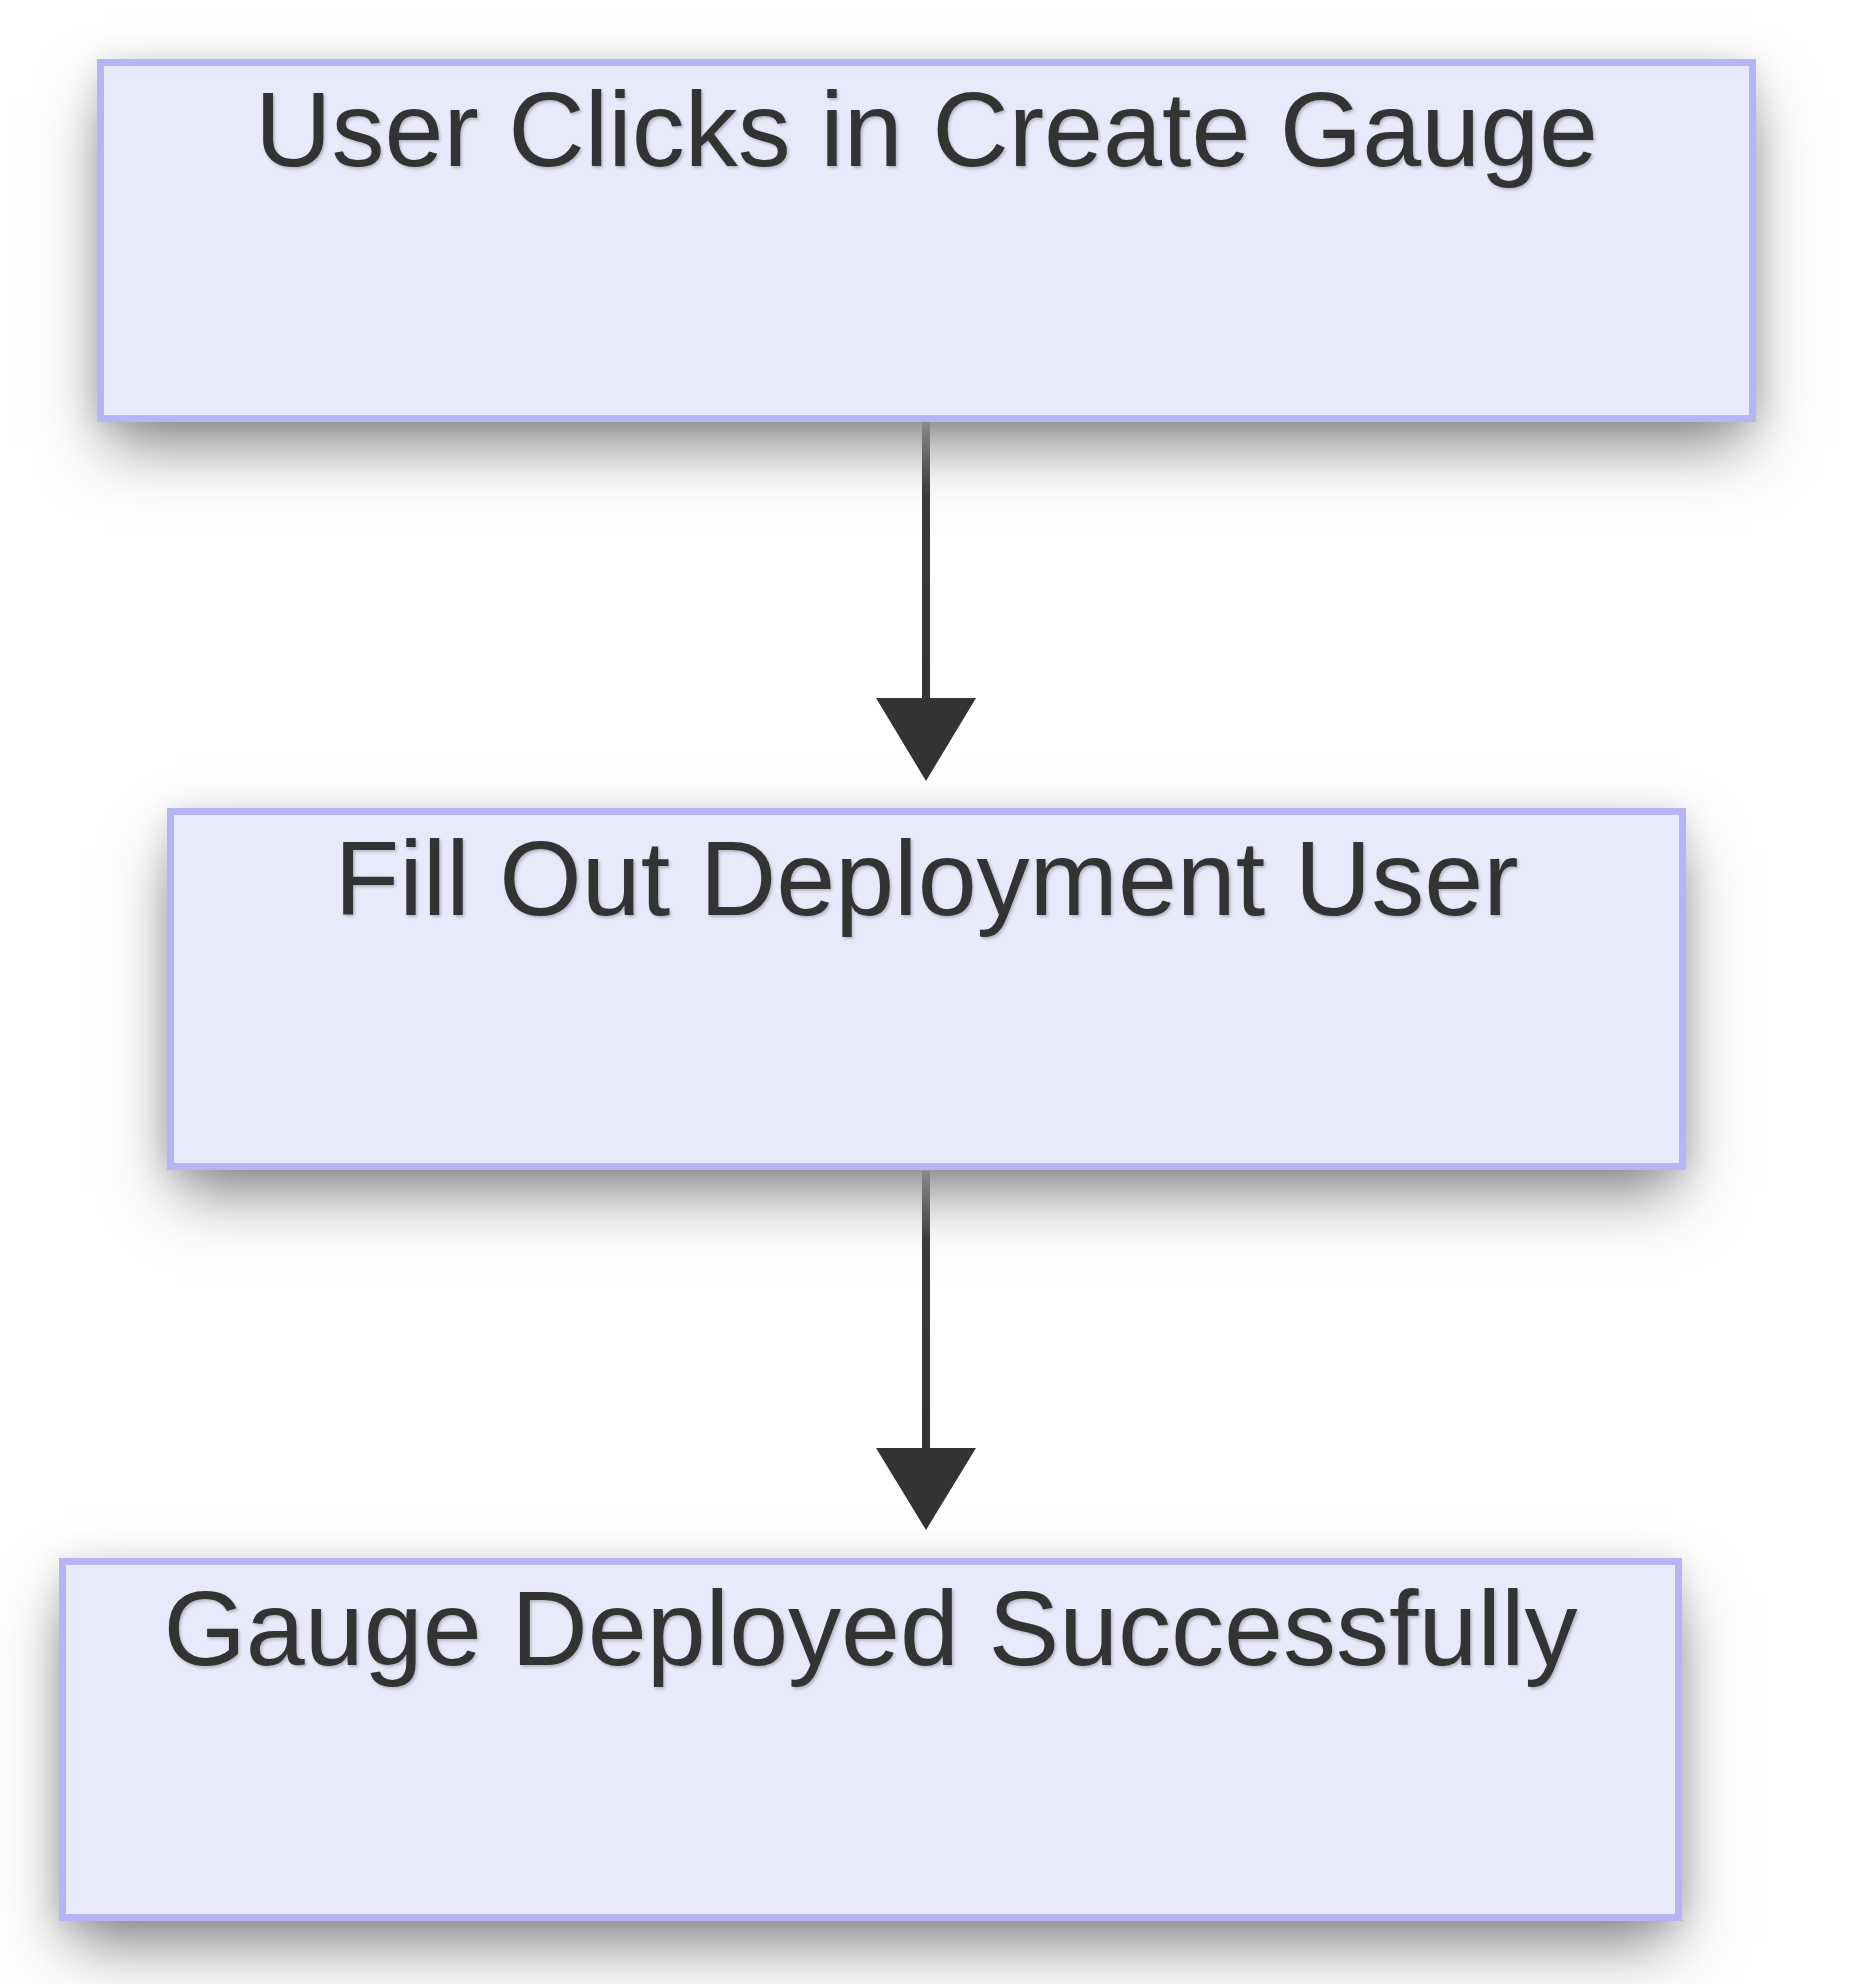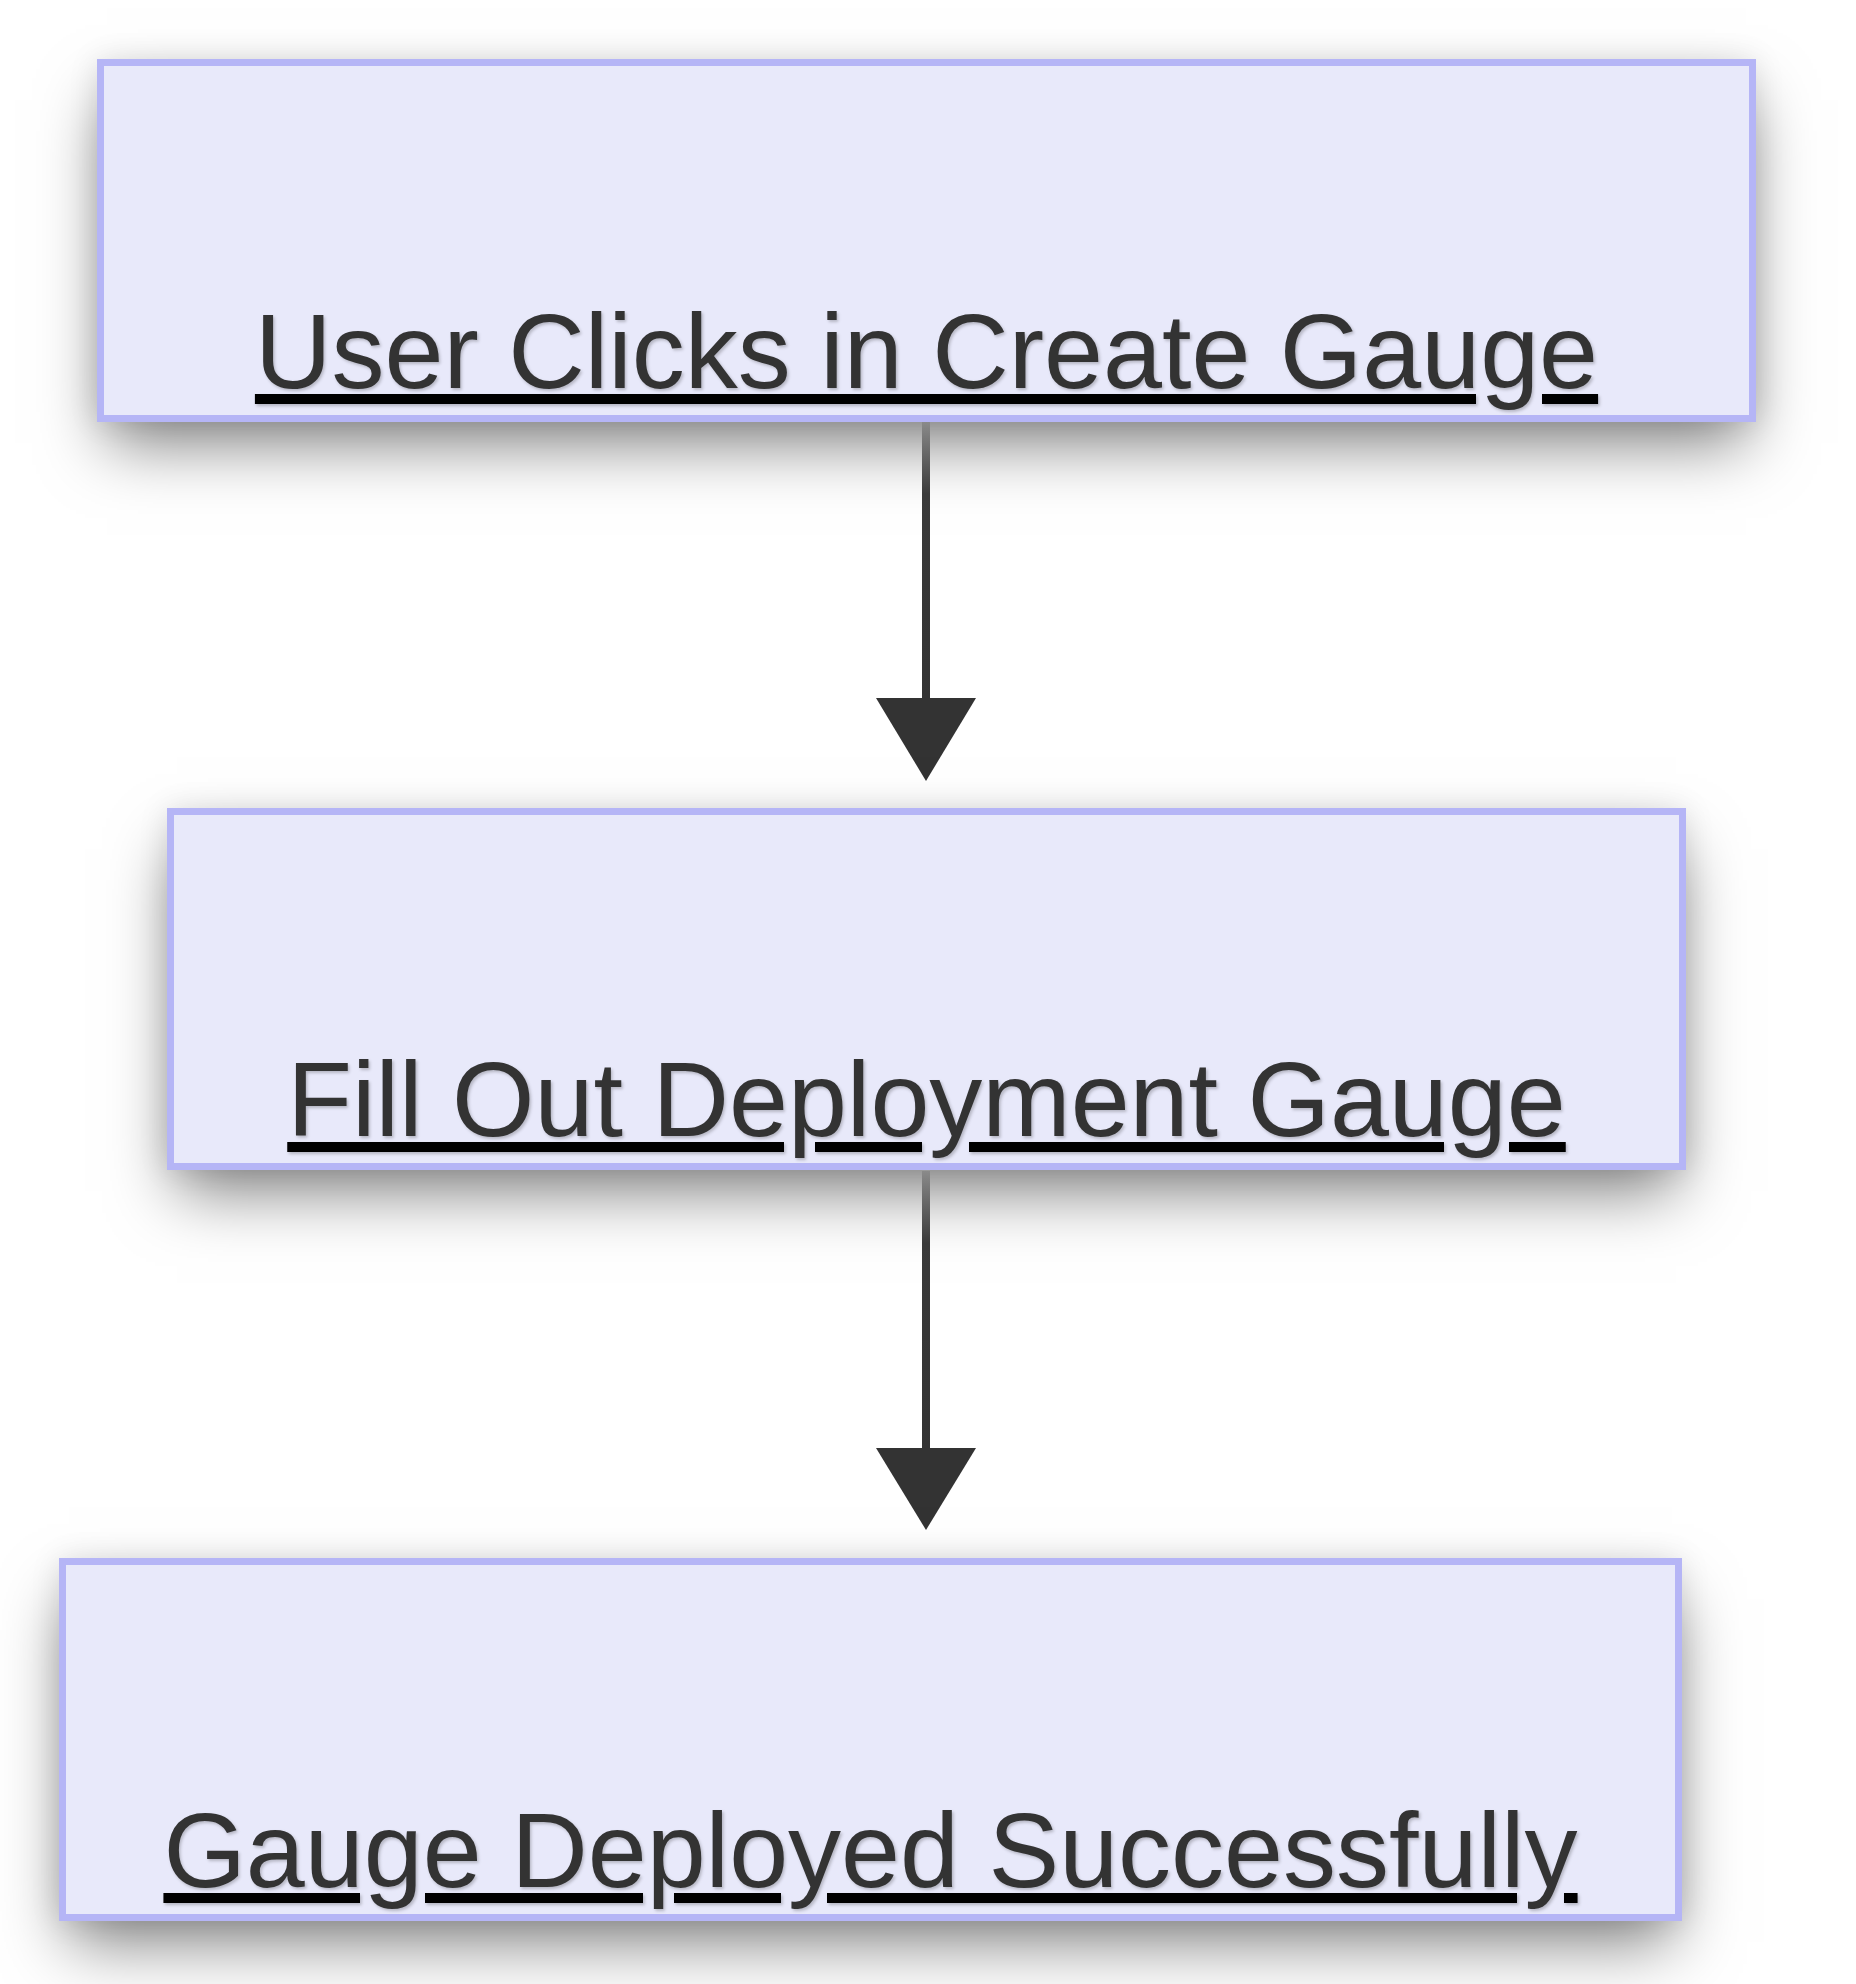--- a/index.html
+++ b/index.html
@@ -19,24 +19,23 @@
   }
   .flow-node {
     position: absolute;
     box-sizing: border-box;
     background: var(--node-fill, #e8e9fa);
     border: 7.8px solid var(--node-border, #b5b5f6);
     box-shadow:
       0 31px 62px -10.3px rgba(0, 0, 0, 0.50),
       0 0 28.4px rgba(0, 0, 0, 0.10);
     display: flex;
-    align-items: flex-end;
+    align-items: flex-start;
     justify-content: center;
     text-align: center;
-    text-decoration: underline;
   }
   .flow-node .label {
     color: var(--text-color, #333333);
     font-size: 106px;
     line-height: 1.2;
     text-shadow: 1.6px 2.1px 3.1px rgba(0, 0, 0, 0.22);
     white-space: nowrap;
   }
   .node-1 { left: 97px; top: 59px;  width: 1659px; height: 363px; }
   .node-2 { left: 167px; top: 808px; width: 1519px; height: 362px; }
@@ -68,21 +67,21 @@
 <div class="canvas">
 
   <div class="flow-node node-1">
     <span class="label">User Clicks in Create Gauge</span>
   </div>
 
   <div class="edge-line line-1"></div>
   <div class="edge-head head-1"></div>
 
   <div class="flow-node node-2">
-    <span class="label">Fill Out Deployment Gauge</span>
+    <span class="label">Fill Out Deployment User</span>
   </div>
 
   <div class="edge-line line-2"></div>
   <div class="edge-head head-2"></div>
 
   <div class="flow-node node-3">
     <span class="label">Gauge Deployed Successfully</span>
   </div>
 
 </div>

